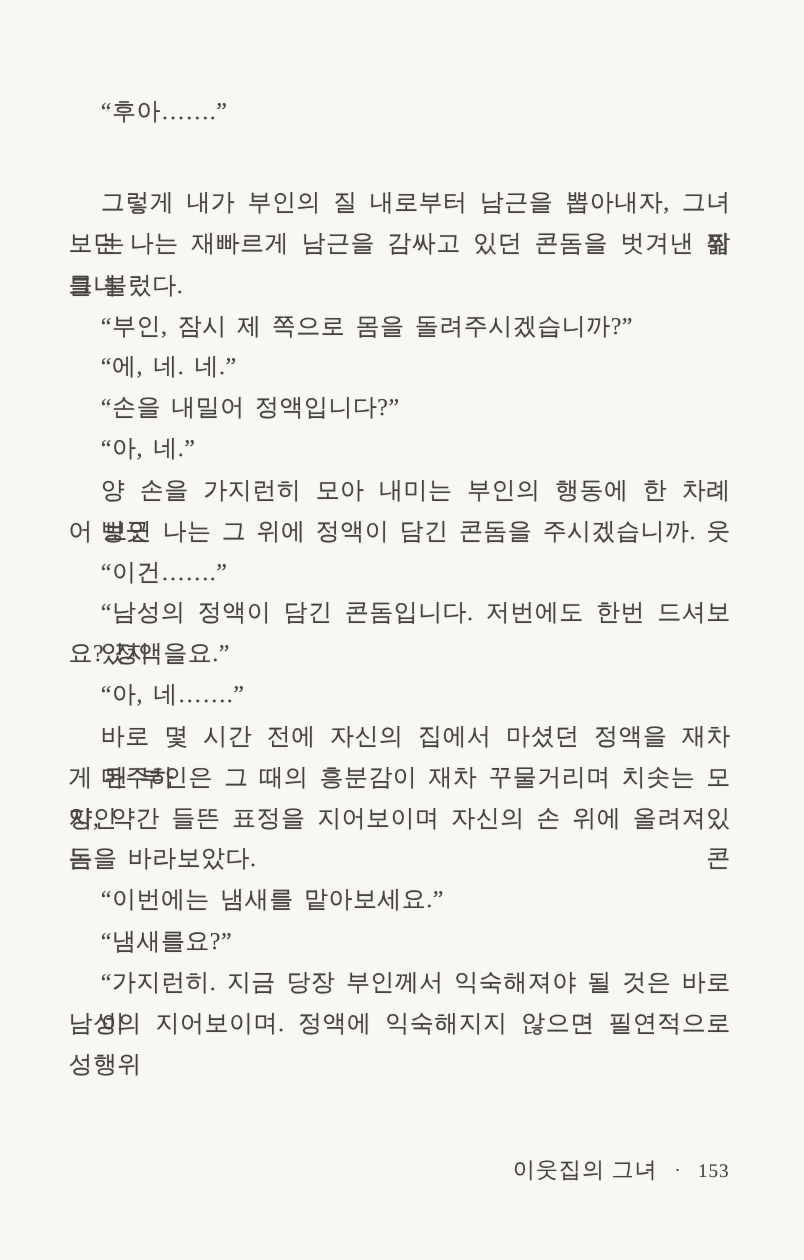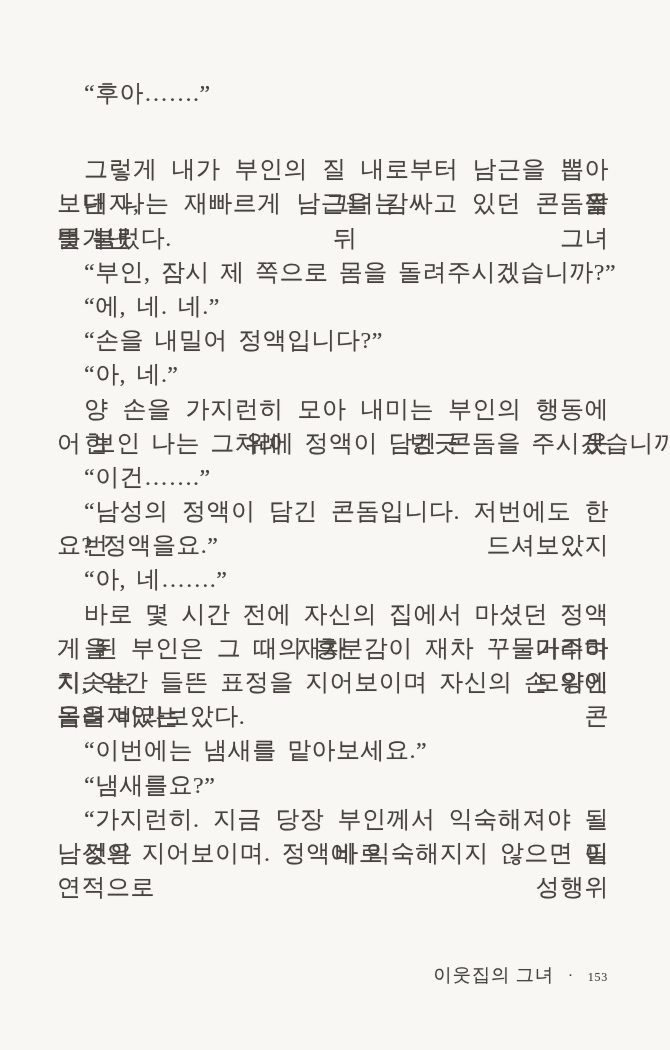--- a/index.html
+++ b/index.html
@@ -18,21 +18,21 @@
     height: 1050px;
     box-sizing: border-box;
   }
   .text-block {
     position: absolute;
     left: 57px;
     top: 76px;
     width: 552px;
   }
   .line {
-    font-size: 24px;
+    font-size: 20px;
     line-height: 34.2px;
     height: 34.2px;
     letter-spacing: 0.02em;
     word-spacing: 0.16em;
     white-space: nowrap;
     text-shadow: 0 0 1px rgba(80, 76, 70, 0.35);
   }
   .line.indent {
     padding-left: 27px;
   }
@@ -52,21 +52,21 @@
     letter-spacing: 0.04em;
     text-shadow: 0 0 1px rgba(80, 76, 70, 0.3);
   }
   .footer .sep {
     display: inline-block;
     margin: 0 14px;
     font-size: 15px;
     vertical-align: 1px;
   }
   .footer .pagenum {
-    font-size: 12px;
+    font-size: 16px;
   }
 </style>
 </head>
 <body style="background: rgb(248, 247, 244); color: rgb(71, 68, 63);">
 
 <div class="page">
   <div class="text-block">
       <div class="line indent gap-after">“후아…….”</div>
       <div class="line indent fill">그렇게 내가 부인의 질 내로부터 남근을 뽑아내자, 그녀는 짧</div>
       <div class="line fill">보던 나는 재빠르게 남근을 감싸고 있던 콘돔을 벗겨낸 뒤 그녀</div>

